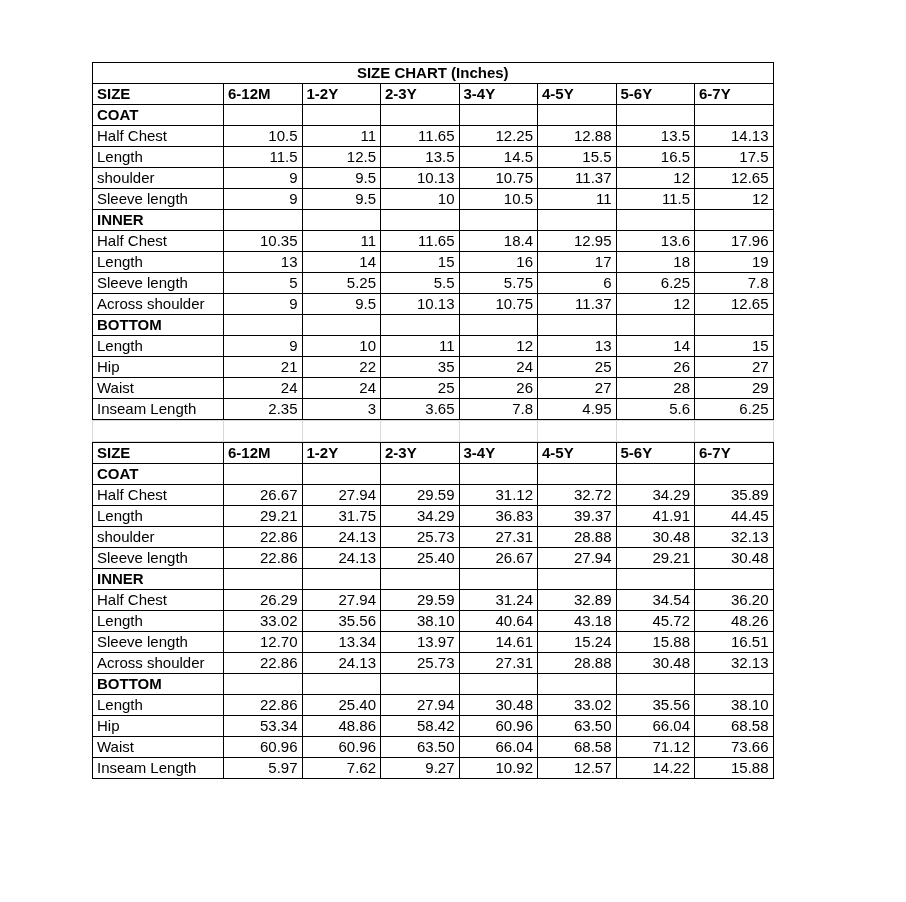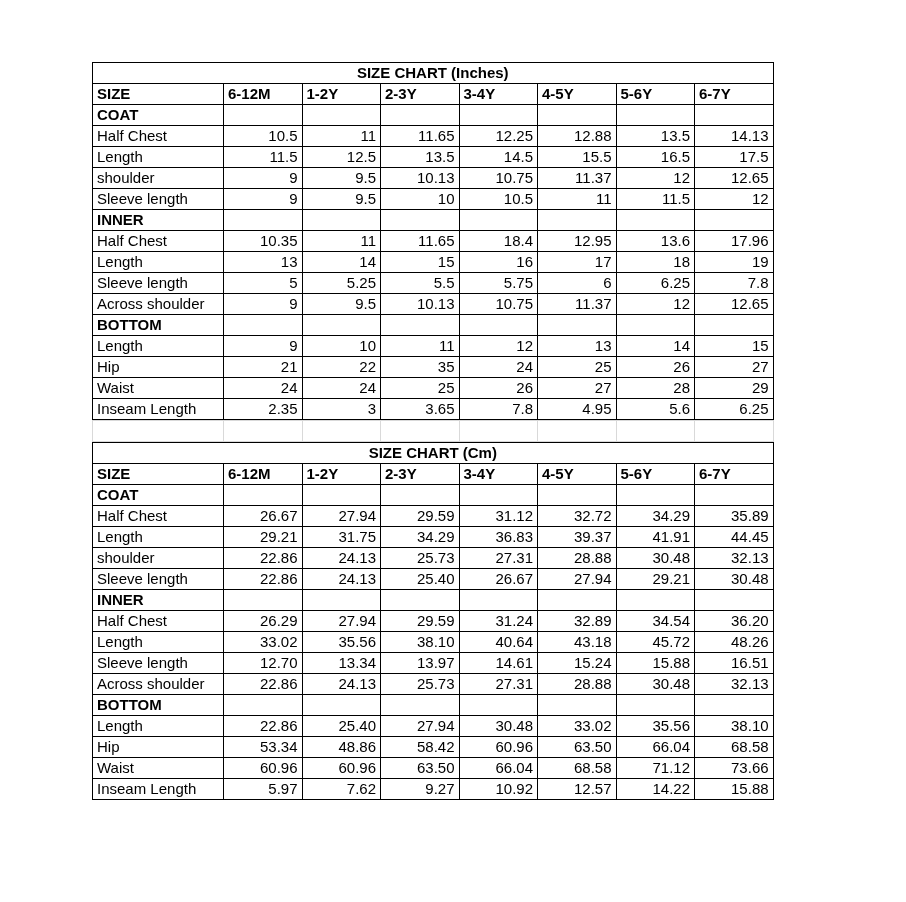--- a/index.html
+++ b/index.html
@@ -283,23 +283,20 @@
           <col class="data-col">
           <col class="data-col">
           <col class="data-col">
           <col class="data-col">
           <col class="data-col">
           <col class="data-col">
           <col class="data-col">
         </colgroup>
         <tbody>
           <tr>
-            <td colspan="8" class="title-cell">SIZE CHART (Cm)</td>
-          </tr>
-          <tr>
             <td class="header-cell">SIZE</td>
             <td class="header-cell">6-12M</td>
             <td class="header-cell">1-2Y</td>
             <td class="header-cell">2-3Y</td>
             <td class="header-cell">3-4Y</td>
             <td class="header-cell">4-5Y</td>
             <td class="header-cell">5-6Y</td>
             <td class="header-cell">6-7Y</td>
           </tr>
           <tr>

